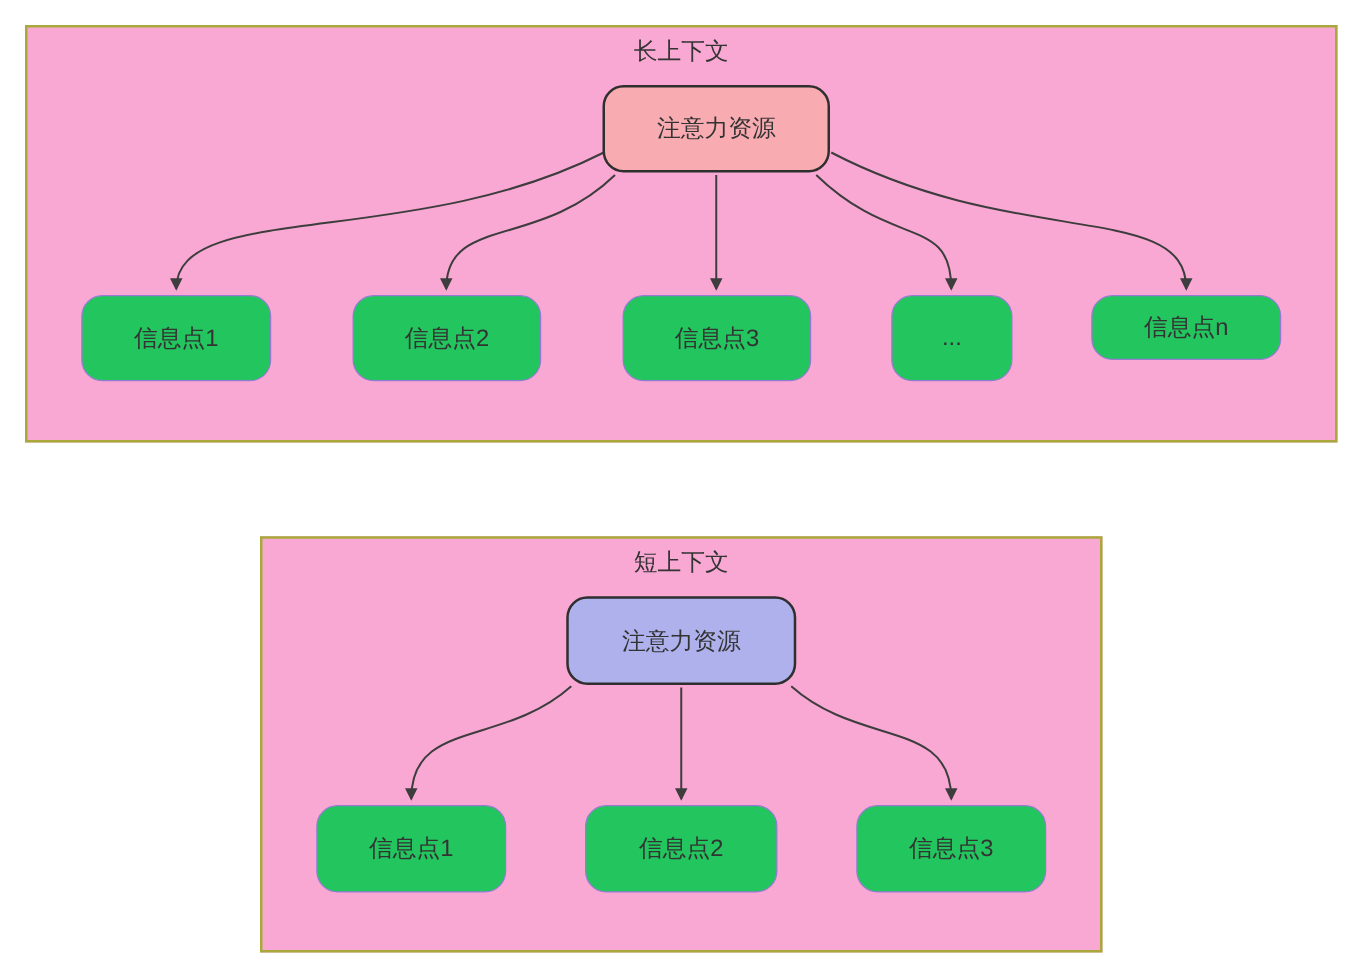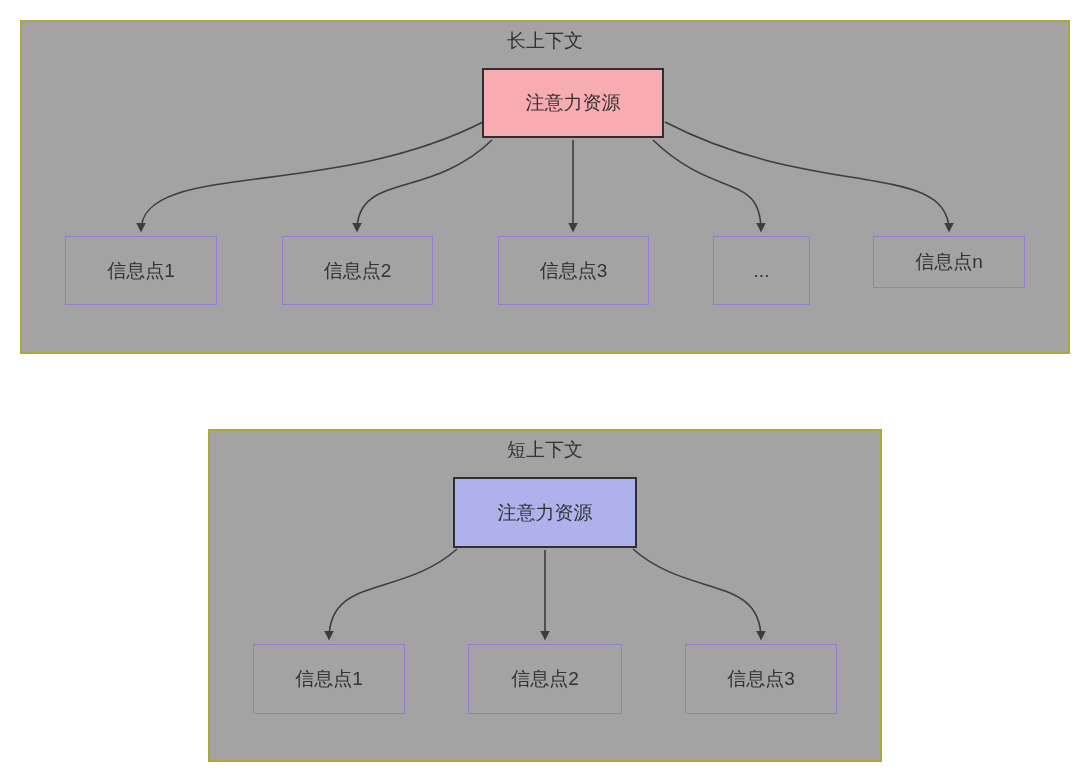--- a/index.html
+++ b/index.html
@@ -11,21 +11,21 @@
   #canvas {
     position: relative;
     width: 1080px;
     height: 774px;
     background: #ffffff;
     overflow: hidden;
   }
   .panel {
     position: absolute;
     box-sizing: border-box;
-    background: #a3a3a3;
+    background: #f9a8d4;
     border: 2px solid #a9a93b;
   }
   #panel-long  { left: 20px;  top: 20px;  width: 1050px; height: 334px; }
   #panel-short { left: 208px; top: 429px; width: 674px;  height: 333px; }
   .panel-title {
     position: absolute;
     width: 100%;
     top: 6px;
     text-align: center;
     font-size: 19px;
@@ -33,28 +33,29 @@
   }
   .node {
     position: absolute;
     box-sizing: border-box;
     display: flex;
     align-items: center;
     justify-content: center;
     font-size: 19px;
     color: #333333;
     text-align: center;
+    border-radius: 17px;
   }
   .root-node {
     border: 2.5px solid #2f2f2f;
   }
   #root-long  { left: 482px; top: 68px;  width: 182px; height: 70px; background: #f8acb2; }
   #root-short { left: 453px; top: 477px; width: 184px; height: 71px; background: #aeb1ec; }
   .child-node {
-    background: #a3a3a3;
+    background: #22c55e;
     border: 1.5px solid #977bd2;
   }
   
   #b1 { left: 65px;  top: 236px; width: 152px; height: 69px; }
   #b2 { left: 282px; top: 236px; width: 151px; height: 69px; }
   #b3 { left: 498px; top: 236px; width: 151px; height: 69px; }
   #b4 { left: 713px; top: 236px; width: 97px;  height: 69px; }
   #b5 { left: 873px; top: 236px; width: 152px; height: 52px; }
   
   #c1 { left: 253px; top: 644px; width: 152px; height: 70px; }

